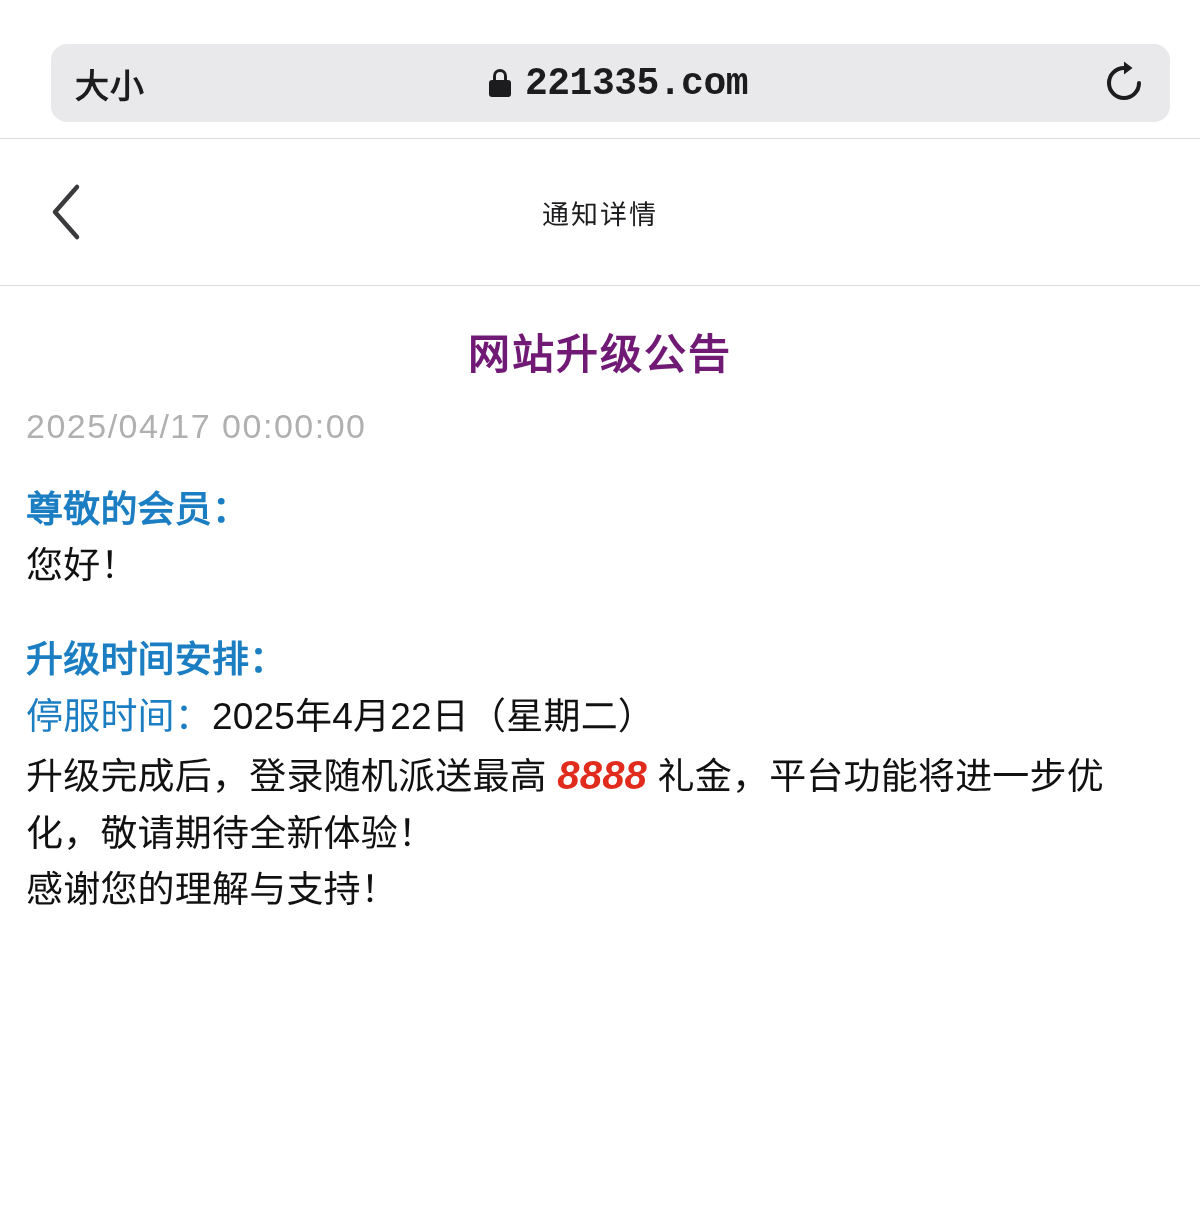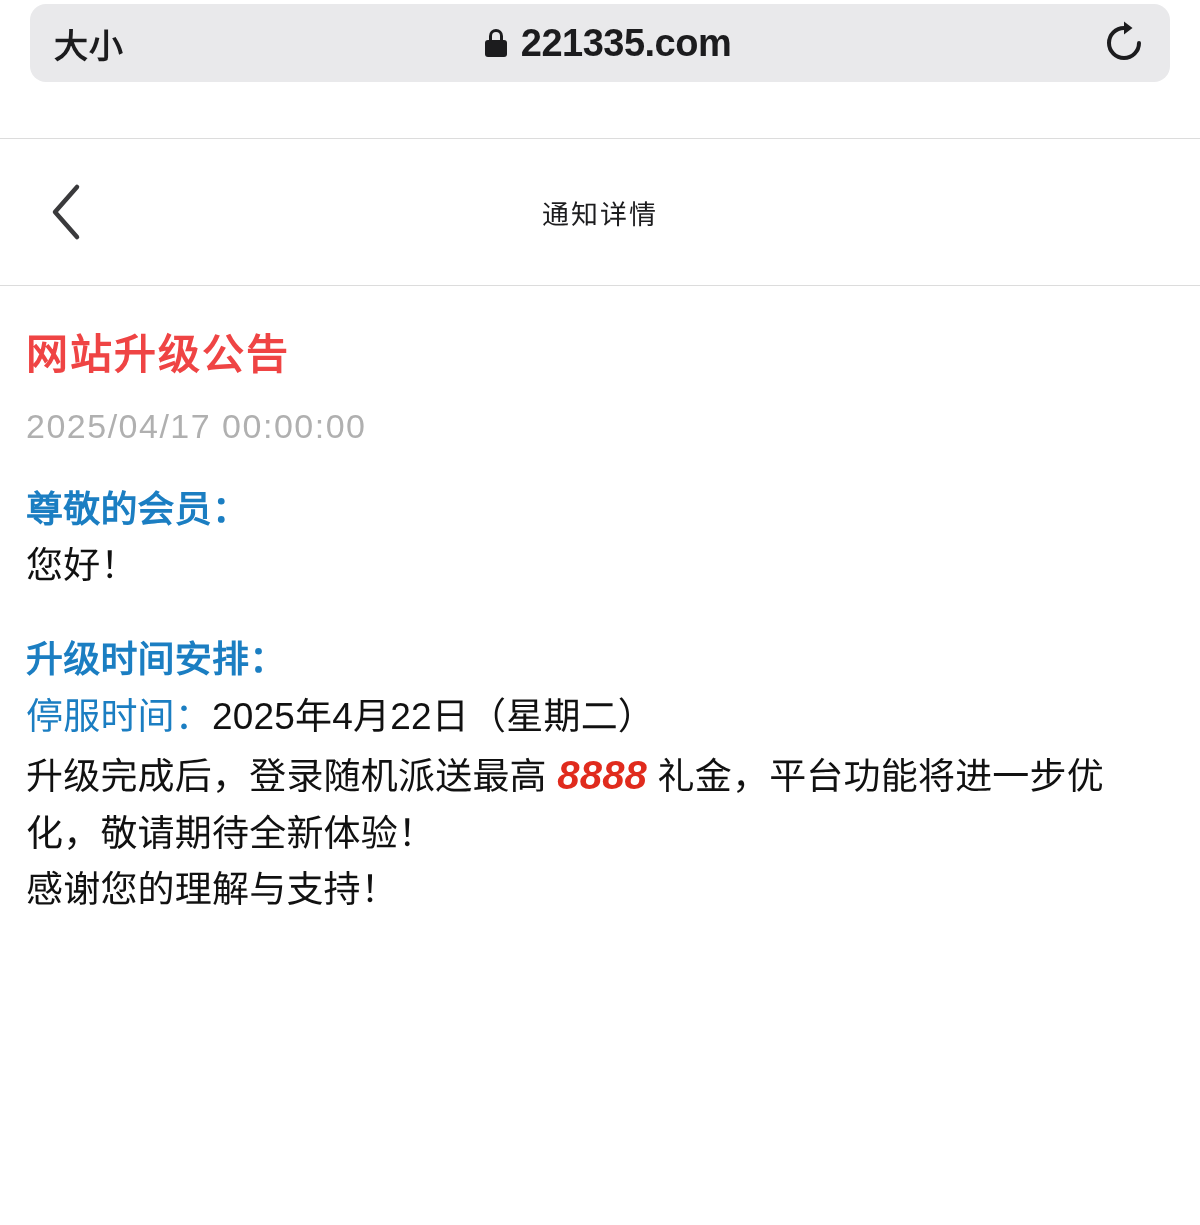--- a/index.html
+++ b/index.html
@@ -14,23 +14,24 @@
     font-family: "Liberation Sans", "DejaVu Sans", sans-serif;
     overflow: hidden;
     color: #111;
   }
 
   
   .browser-bar {
     height: 138px;
     background: #ffffff;
     display: flex;
-    align-items: flex-start;
-    padding: 4px 0;
-    box-sizing: border-box;
+    align-items: flex-end;
+    padding: 16px 0;
+    box-sizing: border-box;
+    margin-left: 21px;
   }
   .url-pill {
     margin: 0 30px;
     height: 78px;
     flex: 1;
     background: #e9e9eb;
     border-radius: 16px;
     display: flex;
     align-items: center;
     position: relative;
@@ -46,20 +47,21 @@
   }
   .url-center {
     position: absolute;
     left: 16px;
     right: 0;
     display: flex;
     align-items: center;
     justify-content: center;
     gap: 14px;
     pointer-events: none;
+    font-family: Liberation Mono, monospace;
   }
   .lock-icon {
     display: inline-block;
     width: 22px;
     height: 28px;
     position: relative;
   }
   .lock-icon .shackle {
     position: absolute;
     top: 0;
@@ -124,22 +126,22 @@
     color: #1c1c1e;
     letter-spacing: 2px;
   }
 
   
   .content {
     padding: 34px 26px 0 26px;
     box-sizing: border-box;
   }
   .notice-title {
-    text-align: left;
-    color: #ef4444;
+    text-align: center;
+    color: #701a75;
     font-size: 42px;
     font-weight: 700;
     letter-spacing: 2px;
     margin-bottom: 26px;
   }
   .notice-date {
     text-align: left;
     color: #b0b0b0;
     font-size: 34px;
     letter-spacing: 1.5px;

